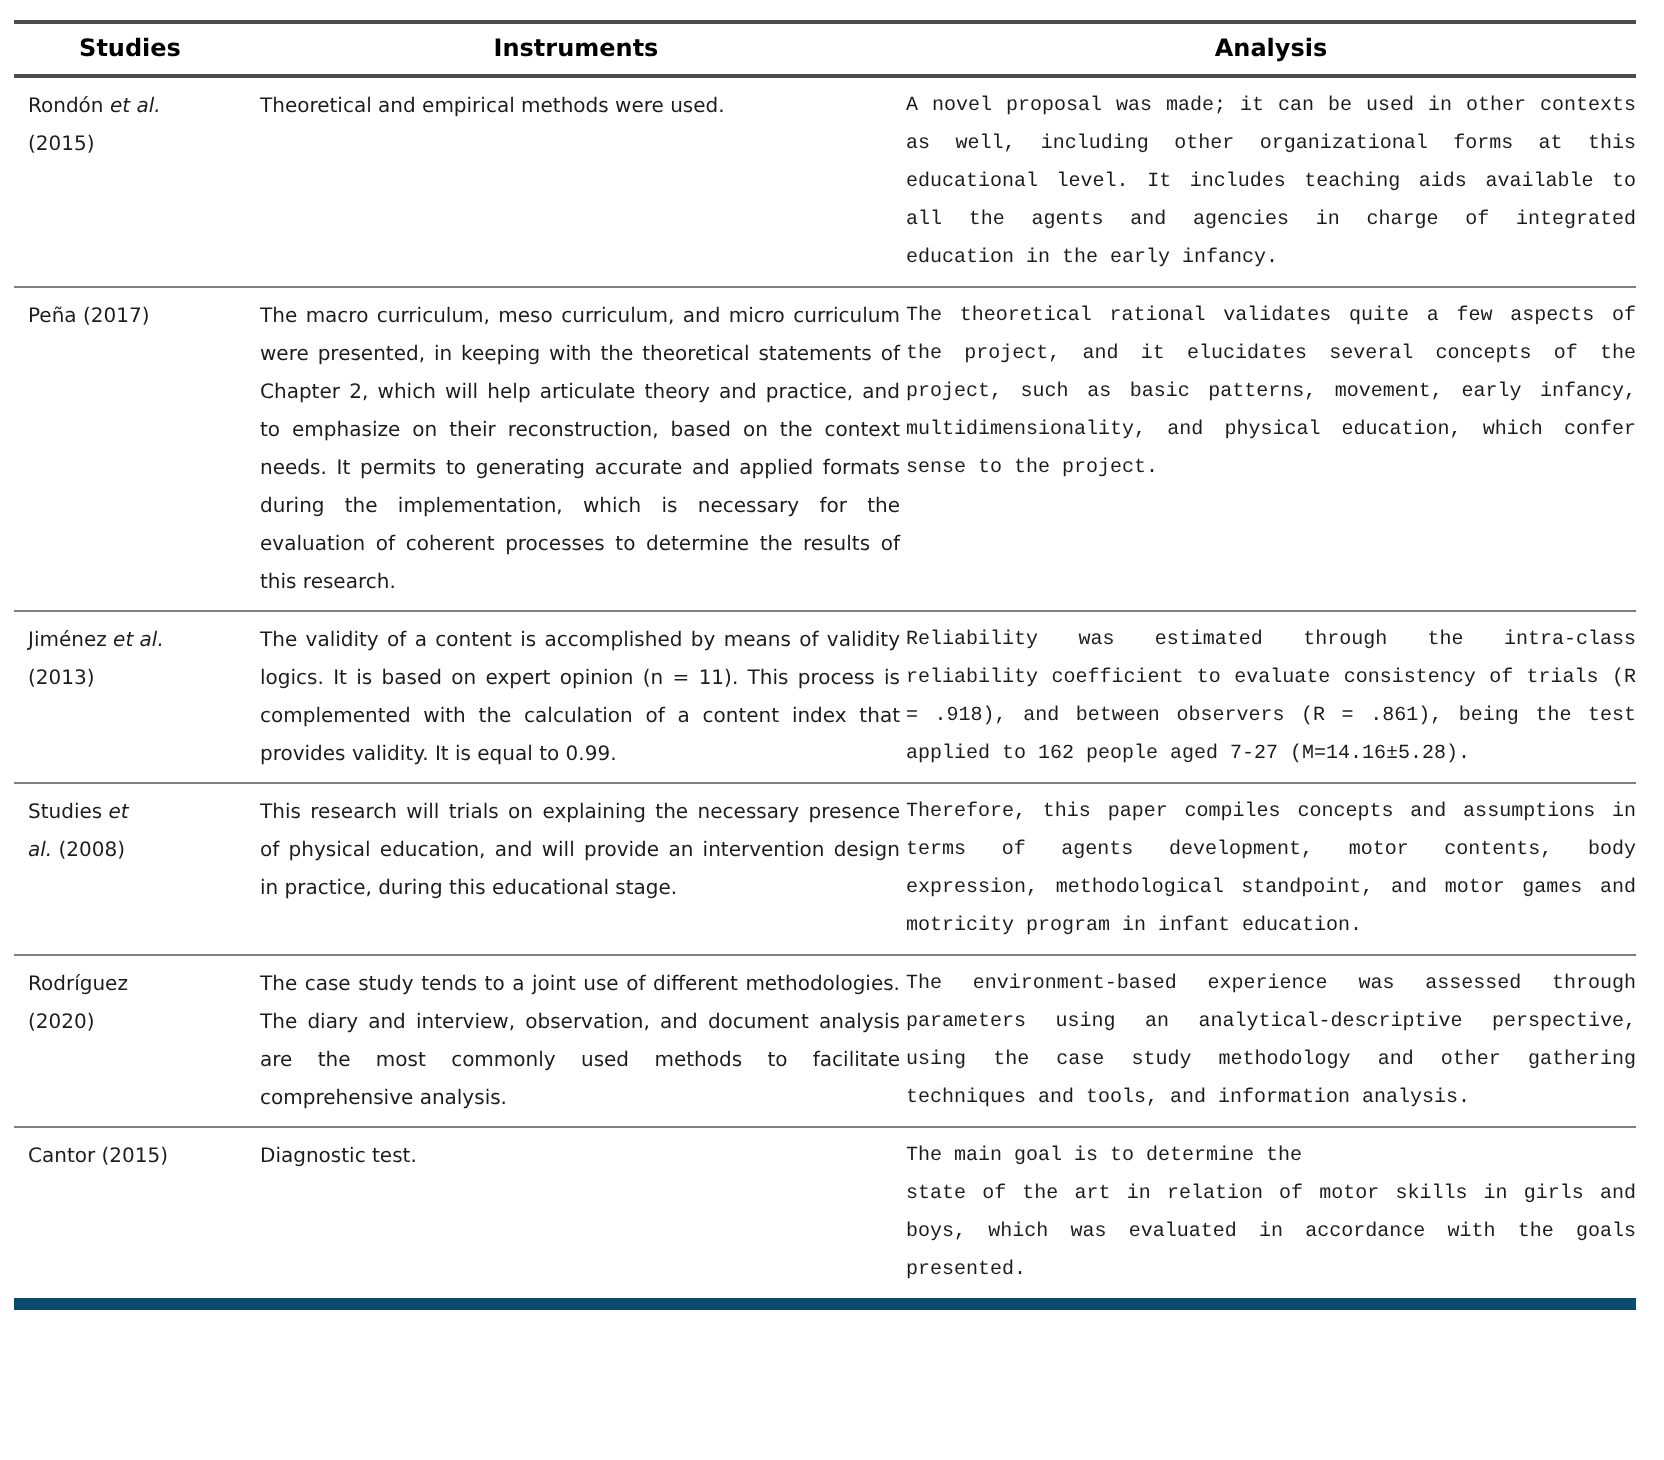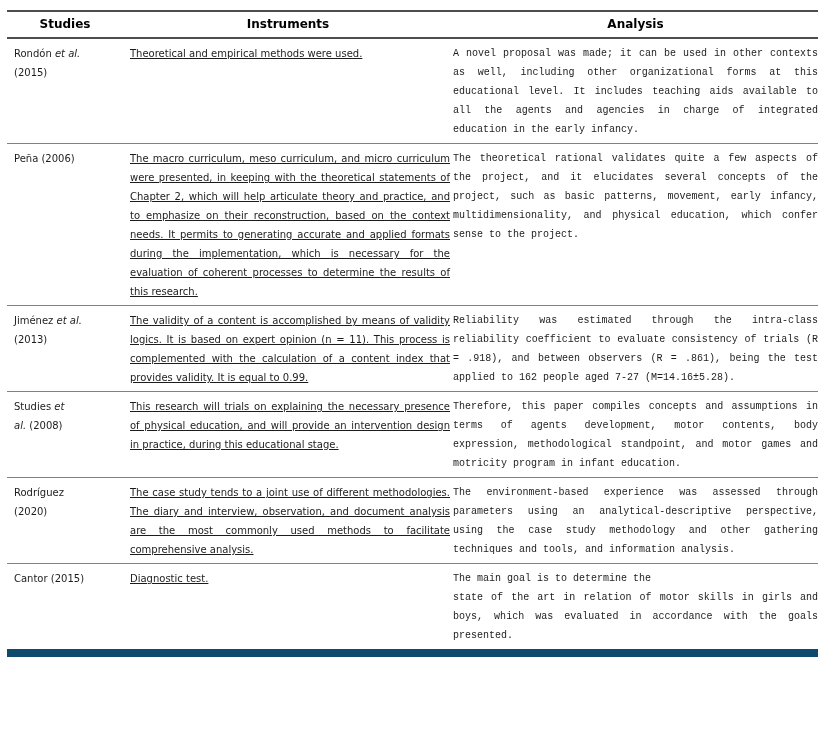--- a/index.html
+++ b/index.html
@@ -27,21 +27,21 @@
   col.c-analysis { width: 365px; }
 
   thead tr {
     border-top: 2px solid #4d4d4d;
     border-bottom: 2px solid #4d4d4d;
   }
   tbody tr {
     border-bottom: 1px solid #808080;
   }
   tbody tr:last-child {
-    border-bottom: 8px solid #0c4a6e;
+    border-bottom: 6px solid #0c4a6e;
   }
   th {
     font-size: 12px;
     font-weight: bold;
     text-align: center;
     padding: 4px 0 4px 0;
     line-height: 17px;
     color: #000000;
   }
   td {
@@ -53,21 +53,20 @@
   }
   td.col-study {
     padding-left: 7px;
     padding-right: 8px;
     text-align: left;
   }
   td.col-instruments {
     padding-left: 7px;
     padding-right: 3px;
     text-align: justify;
-    text-decoration: underline;
   }
   td.col-analysis {
     padding-left: 0;
     padding-right: 0;
     text-align: justify;
     font-family: Liberation Mono, monospace;
   }
   .etal { font-style: italic; }
 </style>
 </head>
@@ -88,21 +87,21 @@
       </tr>
     </thead>
     <tbody>
       <tr>
         <td class="col-study"><span>Rondón </span><span class="etal">et al.</span><span>
 (2015)</span></td>
         <td class="col-instruments">Theoretical and empirical methods were used.</td>
         <td class="col-analysis">A novel proposal was made; it can be used in other contexts as well, including other organizational forms at this educational level. It includes teaching aids available to all the agents and agencies in charge of integrated education in the early infancy.</td>
       </tr>
       <tr>
-        <td class="col-study"><span>Peña (2006)</span><span class="etal"></span><span></span></td>
+        <td class="col-study"><span>Peña (2017)</span><span class="etal"></span><span></span></td>
         <td class="col-instruments">The macro curriculum, meso curriculum, and micro curriculum were presented, in keeping with the theoretical statements of Chapter 2, which will help articulate theory and practice, and to emphasize on their reconstruction, based on the context needs. It permits to generating accurate and applied formats during the implementation, which is necessary for the evaluation of coherent processes to determine the results of this research.</td>
         <td class="col-analysis">The theoretical rational validates quite a few aspects of the project, and it elucidates several concepts of the project, such as basic patterns, movement, early infancy, multidimensionality, and physical education, which confer sense to the project.</td>
       </tr>
       <tr>
         <td class="col-study"><span>Jiménez </span><span class="etal">et al.</span><span>
 (2013)</span></td>
         <td class="col-instruments">The validity of a content is accomplished by means of validity logics. It is based on expert opinion (n = 11). This process is complemented with the calculation of a content index that provides validity. It is equal to 0.99.</td>
         <td class="col-analysis">Reliability was estimated through the intra-class reliability coefficient to evaluate consistency of trials (R = .918), and between observers (R = .861), being the test applied to 162 people aged 7-27 (M=14.16±5.28).</td>
       </tr>
       <tr>

